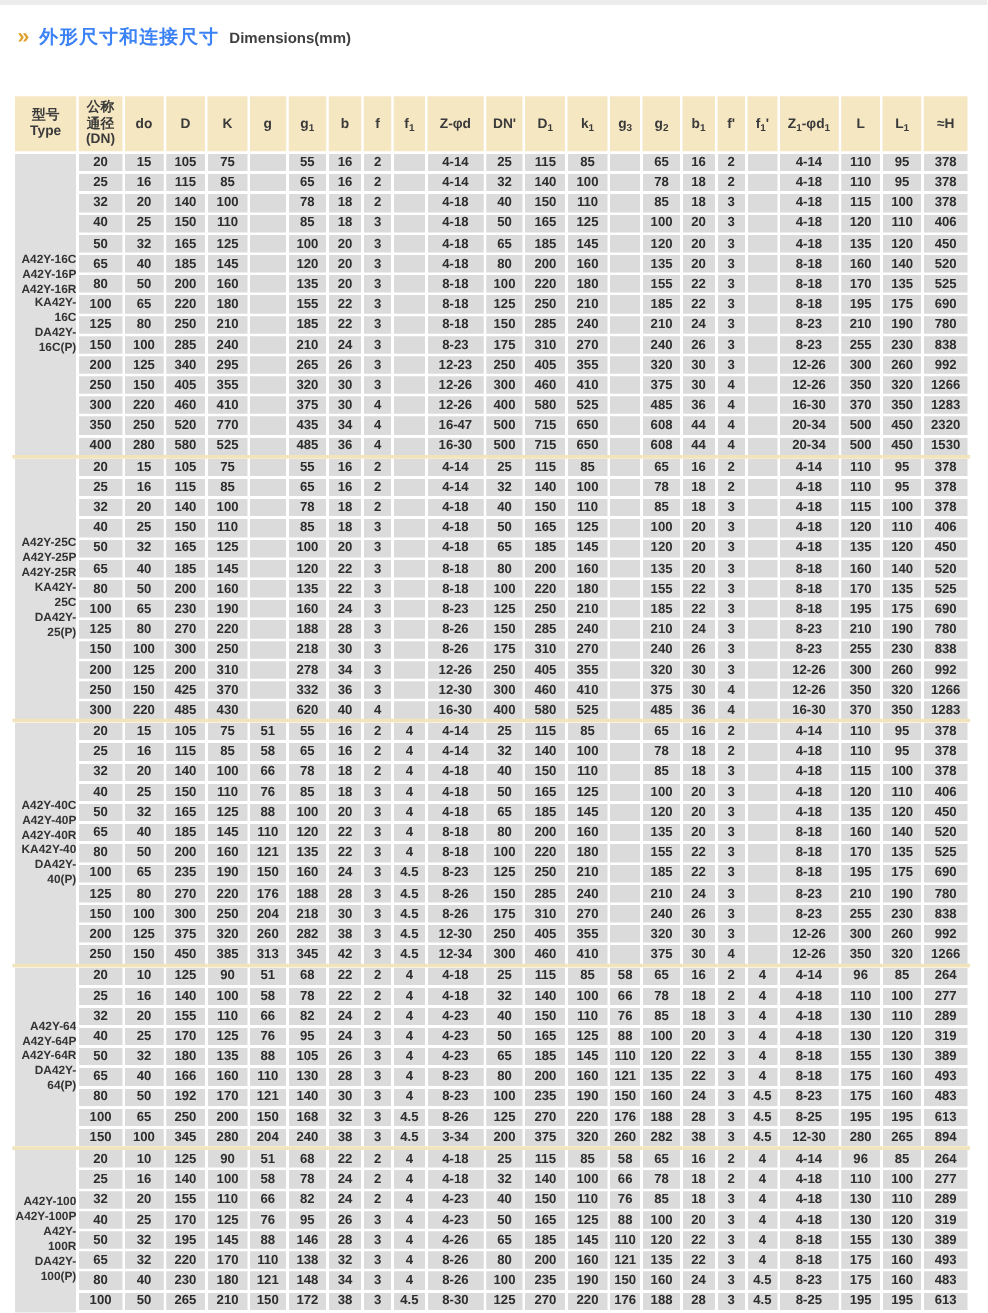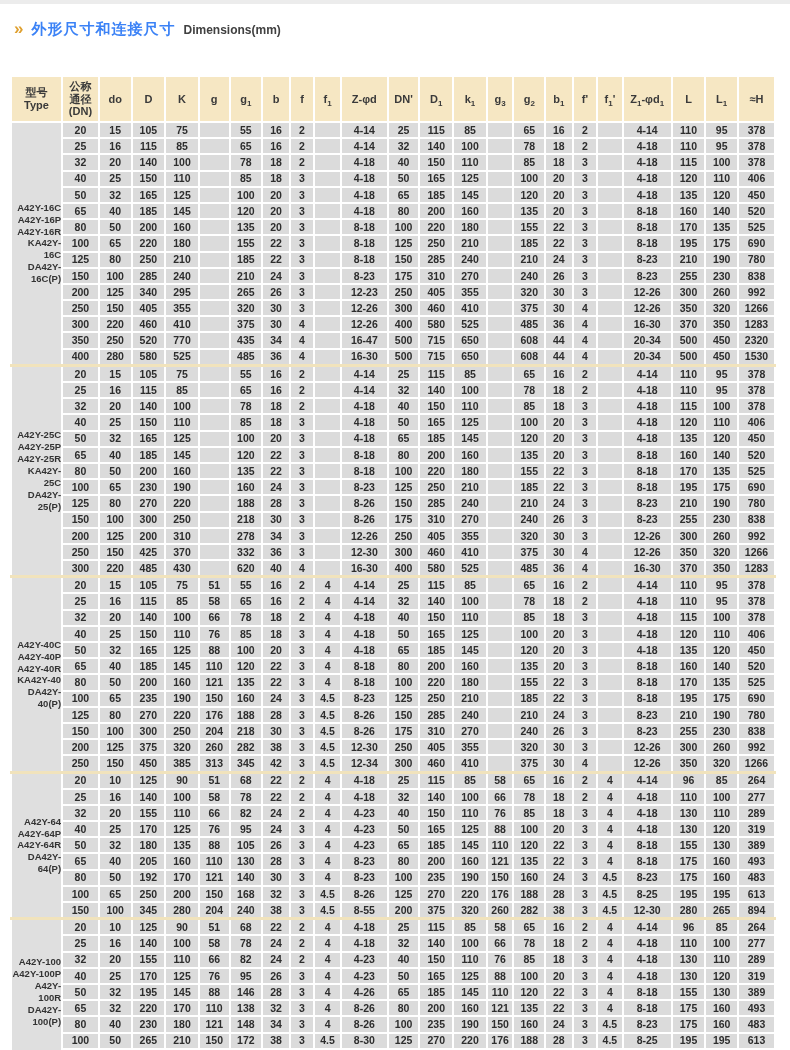--- a/index.html
+++ b/index.html
@@ -1224,21 +1224,21 @@
           <td>3</td>
           <td>4</td>
           <td>8-18</td>
           <td>155</td>
           <td>130</td>
           <td>389</td>
         </tr>
         <tr>
           <td>65</td>
           <td>40</td>
-          <td>205</td>
+          <td>166</td>
           <td>160</td>
           <td>110</td>
           <td>130</td>
           <td>28</td>
           <td>3</td>
           <td>4</td>
           <td>8-23</td>
           <td>80</td>
           <td>200</td>
           <td>160</td>
@@ -1303,21 +1303,21 @@
         <tr>
           <td>150</td>
           <td>100</td>
           <td>345</td>
           <td>280</td>
           <td>204</td>
           <td>240</td>
           <td>38</td>
           <td>3</td>
           <td>4.5</td>
-          <td>8-55</td>
+          <td>3-34</td>
           <td>200</td>
           <td>375</td>
           <td>320</td>
           <td>260</td>
           <td>282</td>
           <td>38</td>
           <td>3</td>
           <td>4.5</td>
           <td>12-30</td>
           <td>280</td>

